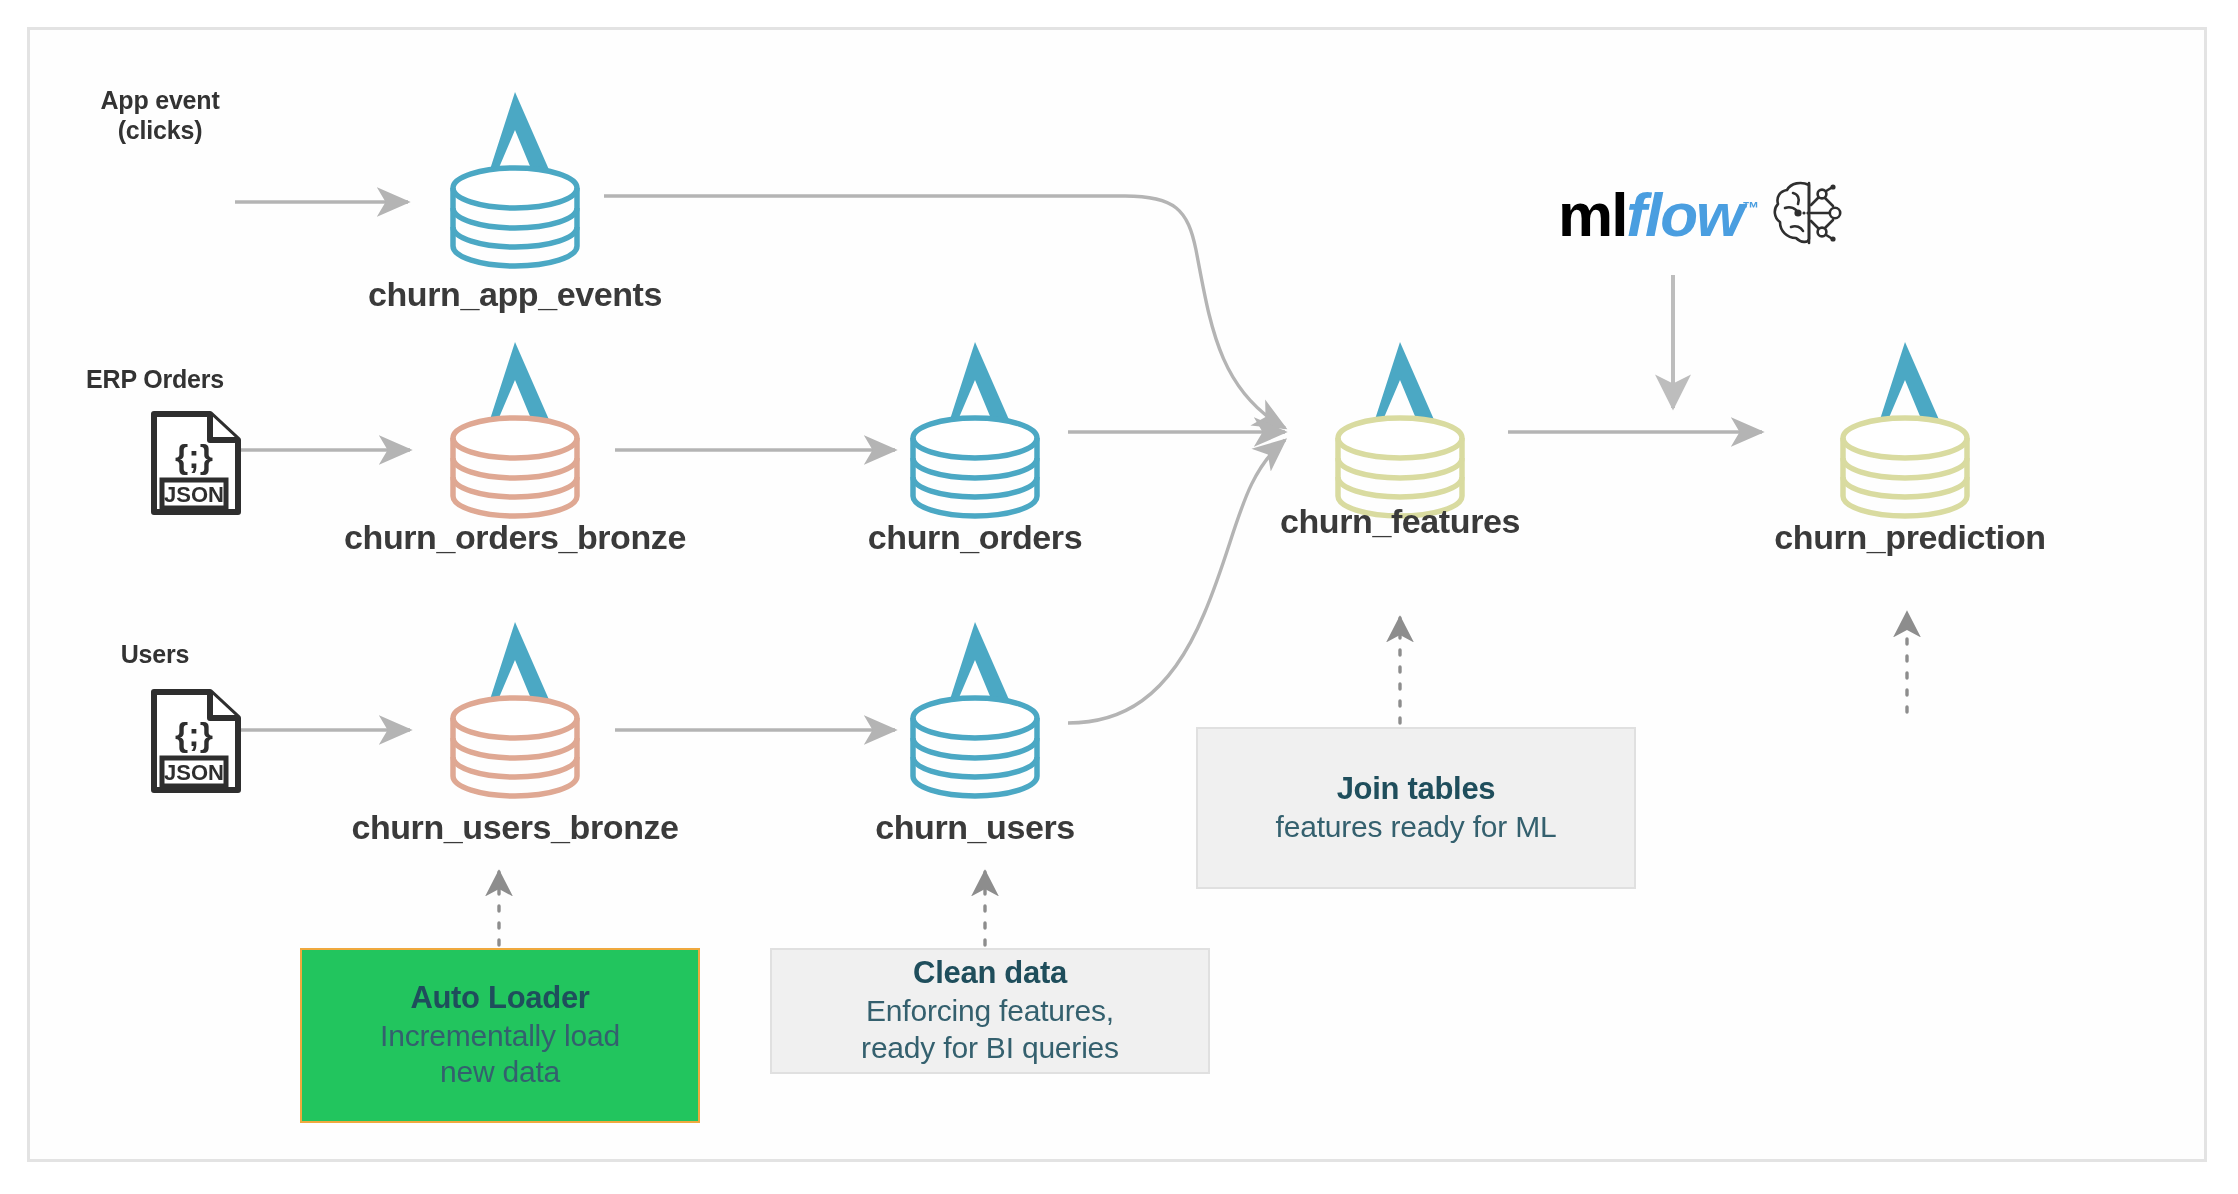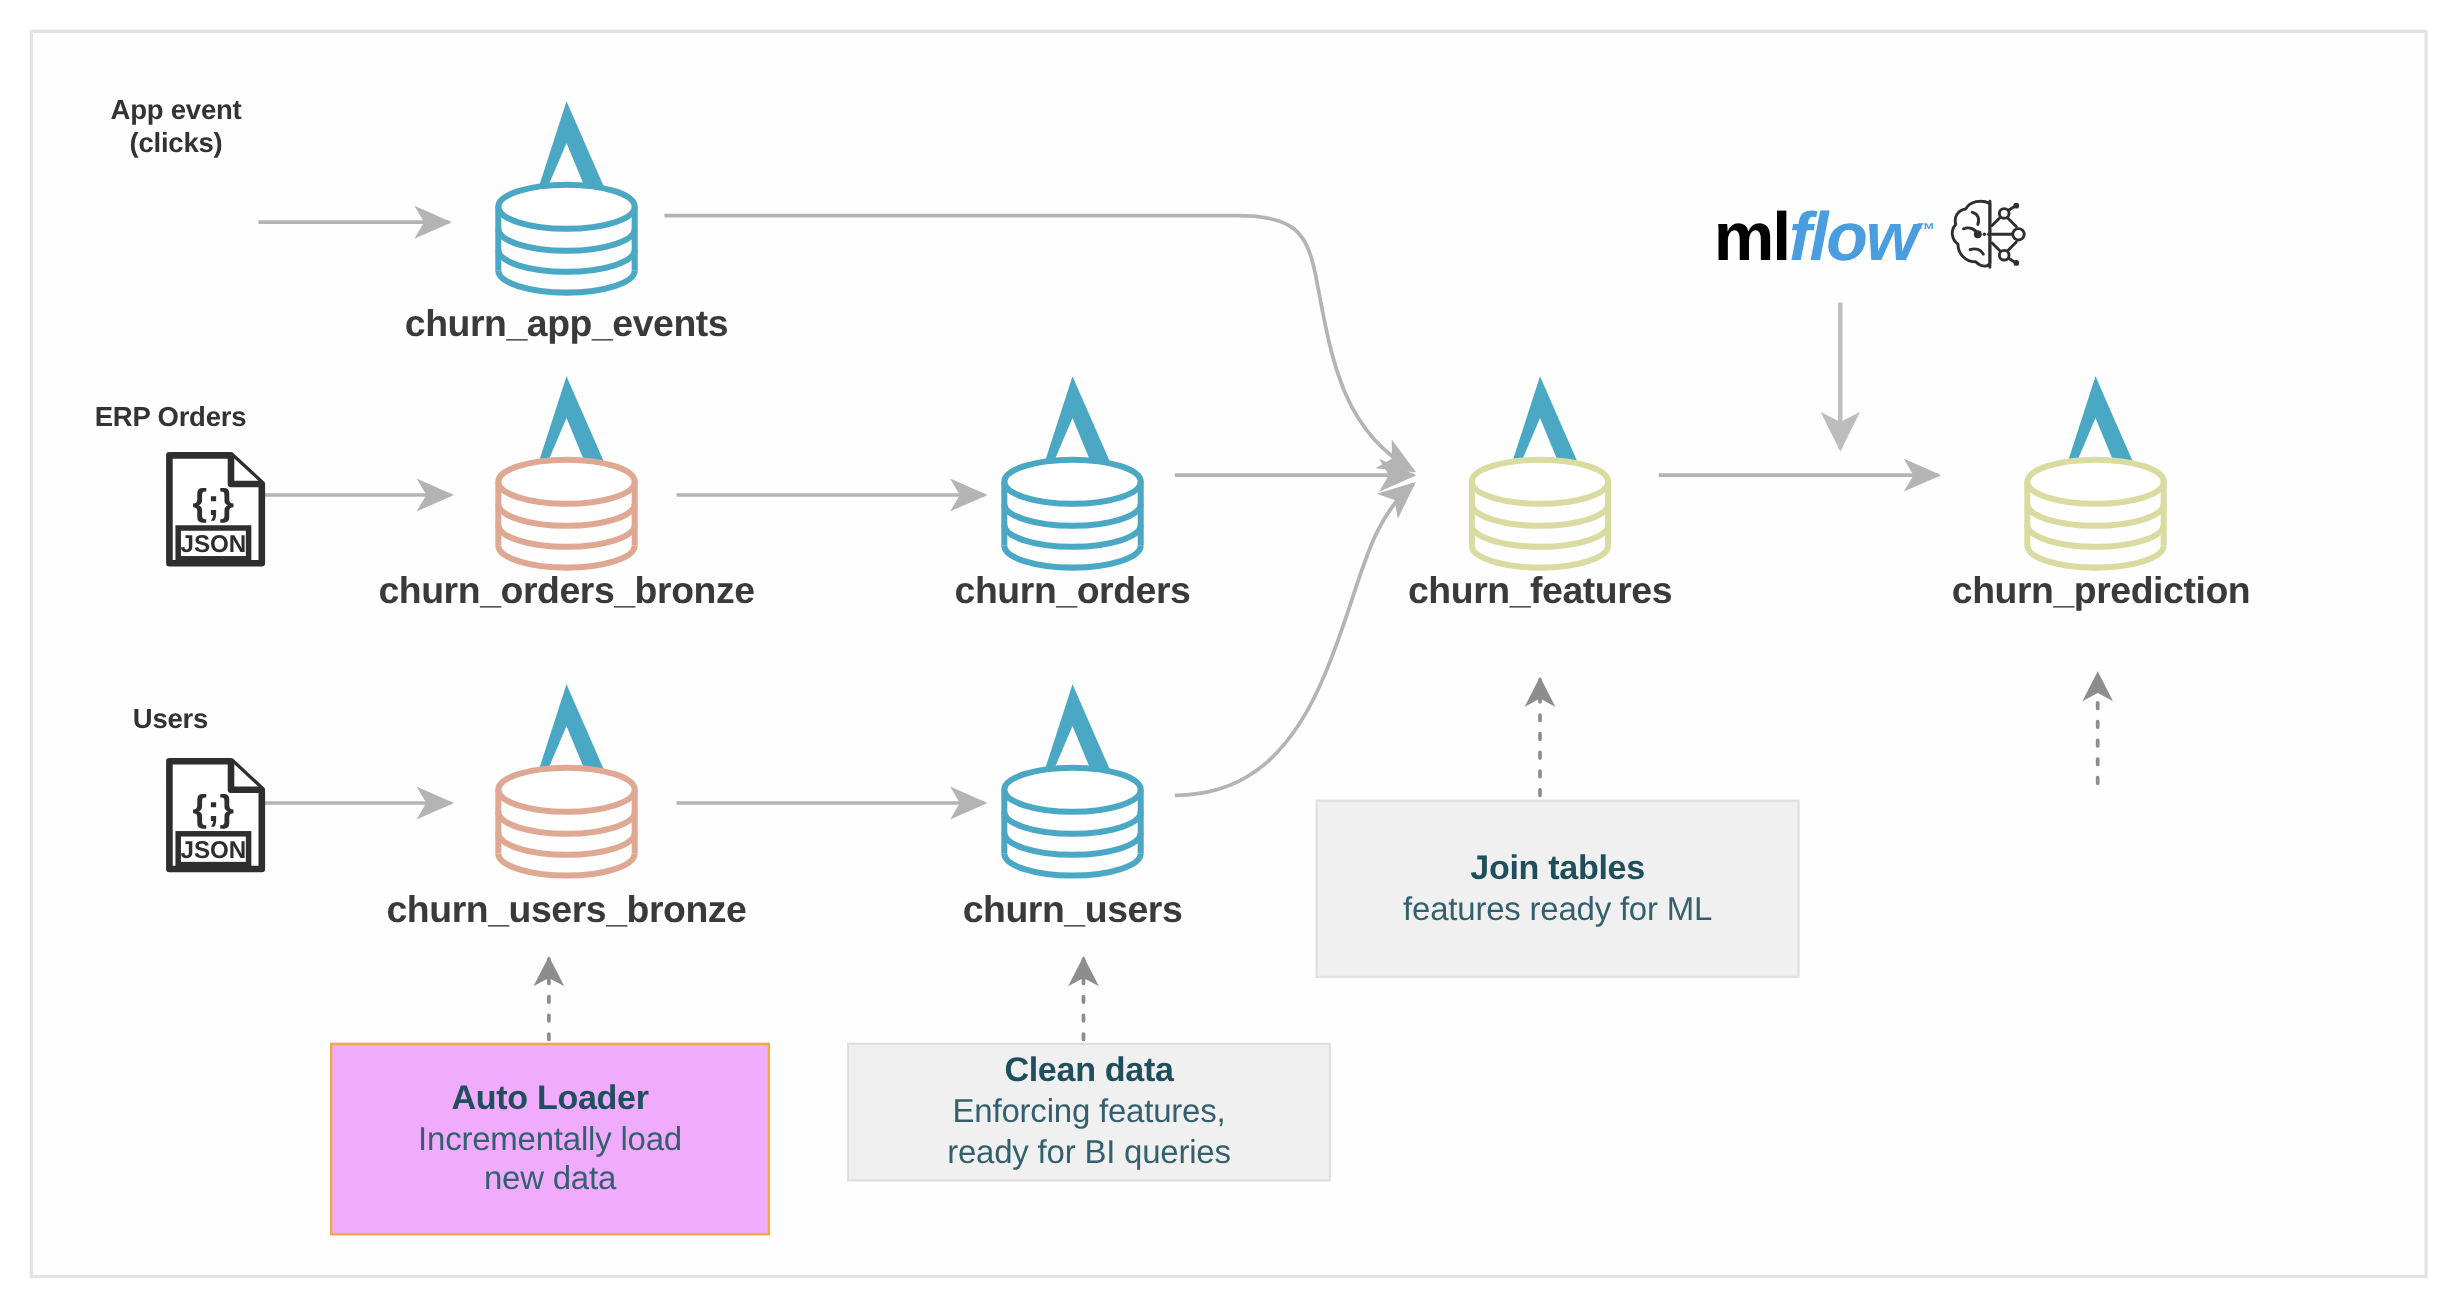--- a/index.html
+++ b/index.html
@@ -4,21 +4,21 @@
 <style>
   html,body{margin:0;padding:0;background:#ffffff;}
   body{font-family:"Liberation Sans",sans-serif;}
   #canvas{position:relative;width:2238px;height:1194px;background:#ffffff;overflow:hidden;}
   #frame{position:absolute;left:27px;top:27px;width:2180px;height:1135px;border:3px solid #e3e3e3;background:#fefefe;box-sizing:border-box;}
   .node{position:absolute;}
   .src-label{position:absolute;text-align:center;color:#333333;font-size:25px;font-weight:600;line-height:1.18;letter-spacing:-0.2px;}
   .tbl-label{position:absolute;text-align:center;color:#3a3a3a;font-size:34px;font-weight:700;letter-spacing:-0.4px;white-space:nowrap;}
   .callout{position:absolute;box-sizing:border-box;display:flex;flex-direction:column;align-items:center;justify-content:center;padding:10px 12px;}
   .callout.gray{background:#f0f0f0;border:2px solid #e0e0e0;}
-  .callout.orange{background:#f0abfc;border:2px solid #efa93e;}
+  .callout.orange{background:#22c55e;border:2px solid #efa93e;}
   .callout-title{color:#1f4e5c;font-size:31px;font-weight:700;text-align:center;line-height:1.16;letter-spacing:-0.3px;}
   .callout-sub{color:#34606e;font-size:30px;font-weight:400;text-align:center;line-height:1.22;letter-spacing:-0.2px;margin-top:2px;}
   svg{overflow:visible;}
   #arrows{position:absolute;left:0;top:0;width:2238px;height:1194px;pointer-events:none;}
   .mlflow-wrap{position:absolute;display:flex;align-items:center;gap:14px;}
   .mlf-text{font-size:62px;font-weight:700;letter-spacing:-2px;line-height:1;display:flex;align-items:baseline;}
   .mlf-ml{color:#000000;font-weight:800;text-align:center;}
   .mlf-flow{color:#4a9ee0;font-weight:700;font-style:italic;position:relative;}
   .mlf-tm{font-size:17px;color:#4a9ee0;vertical-align:super;font-style:normal;font-weight:600;}
 </style>
@@ -222,21 +222,21 @@
       <g stroke="#d9dba0" stroke-width="5.5" fill="#ffffff">
         <ellipse cx="95" cy="110" rx="62" ry="20"></ellipse>
         <path d="M33,110 V168" fill="none"></path>
         <path d="M157,110 V168" fill="none"></path>
         <path d="M33,168 A62,20 0 0 0 157,168" fill="none"></path>
         <path d="M33,130 A62,20 0 0 0 157,130" fill="none"></path>
         <path d="M33,149 A62,20 0 0 0 157,149" fill="none"></path>
       </g>
     </svg>
   </div>
-  <div class="tbl-label" style="left:1215px;top:518px;width:370px;text-align:center;">churn_features</div>
+  <div class="tbl-label" style="left:1215px;top:502px;width:370px;text-align:center;">churn_features</div>
 
   <div class="node" style="left:1810px;top:328px;">
     <svg width="190" height="190" viewBox="0 0 190 190">
       <g>
         <path d="M95,14 L137,110 L119,110 L95,52 L78,92 C90,86 104,88 114,96 L122,110 L64,110 Z" fill="#4ba8c4"></path>
         <path d="M58,118 C74,96 92,102 104,110 C112,115 120,116 128,112 L122,128 C112,132 102,130 92,124 C82,118 72,120 64,130 Z" fill="#4ba8c4"></path>
       </g>
       <g stroke="#d9dba0" stroke-width="5.5" fill="#ffffff">
         <ellipse cx="95" cy="110" rx="62" ry="20"></ellipse>
         <path d="M33,110 V168" fill="none"></path>

